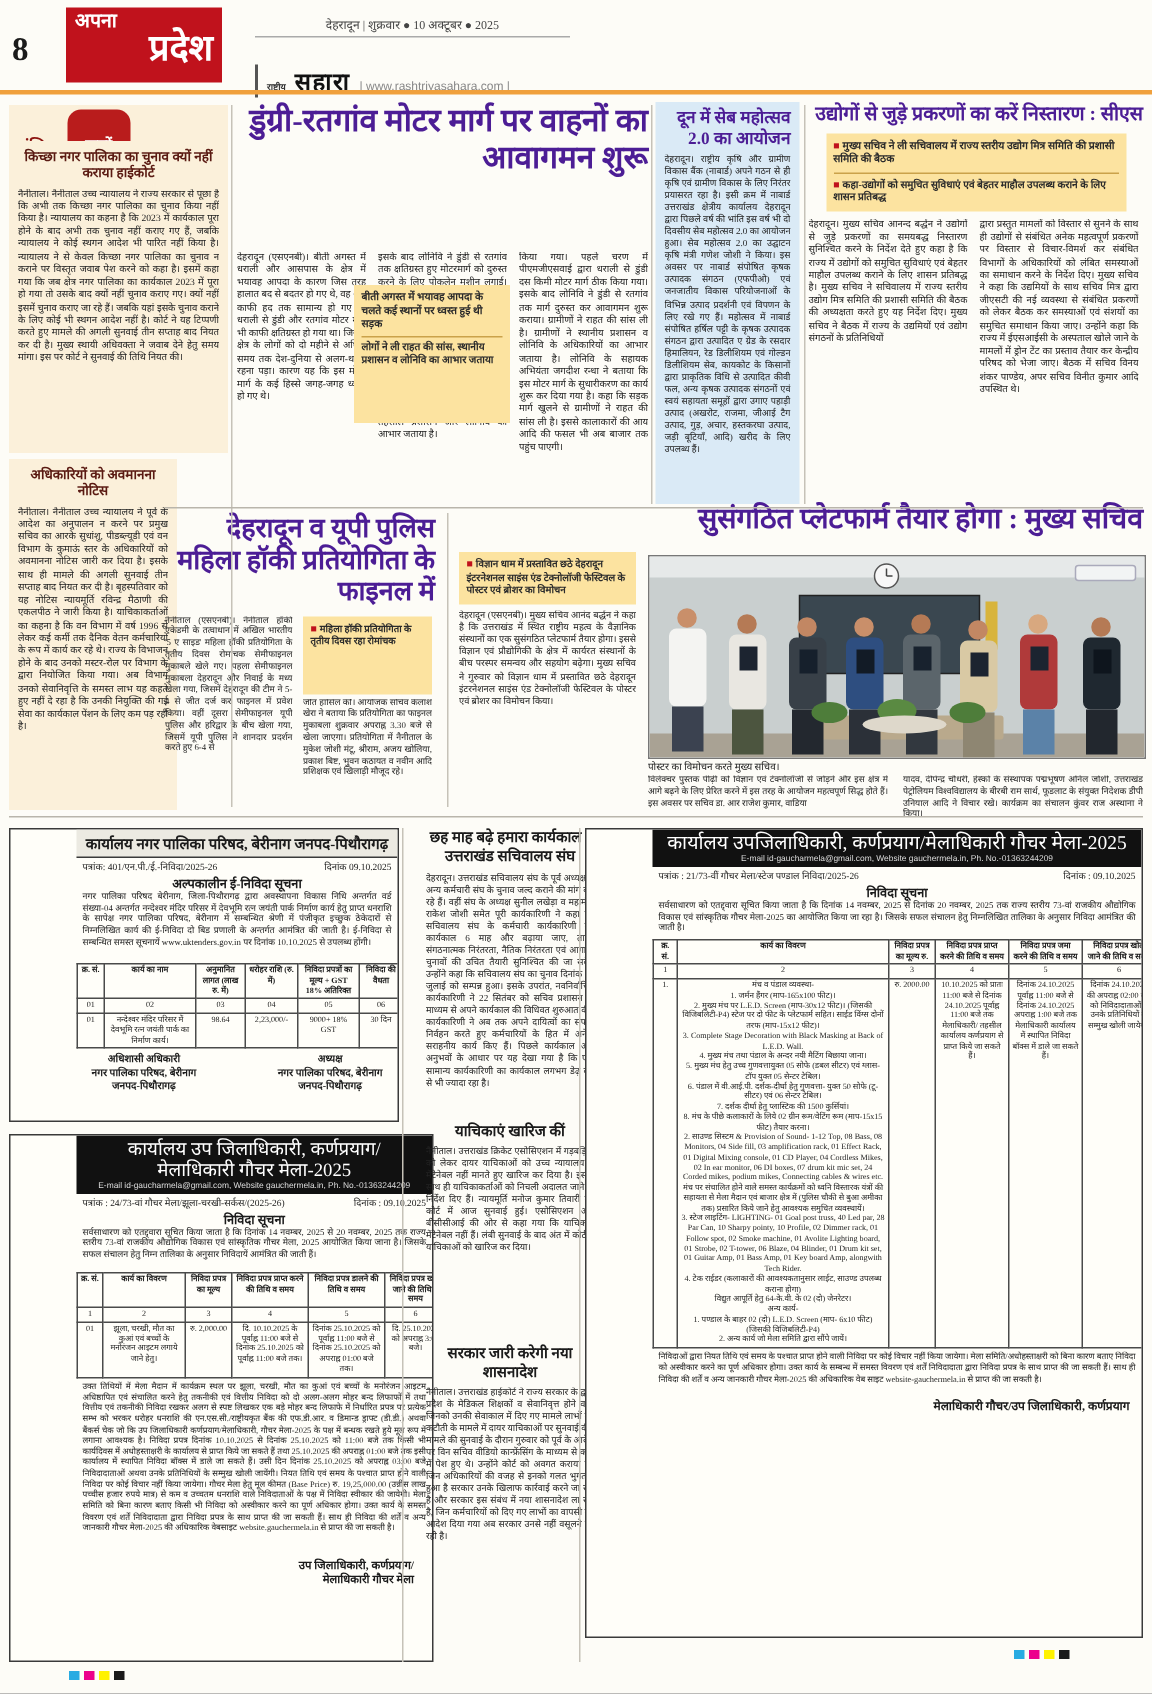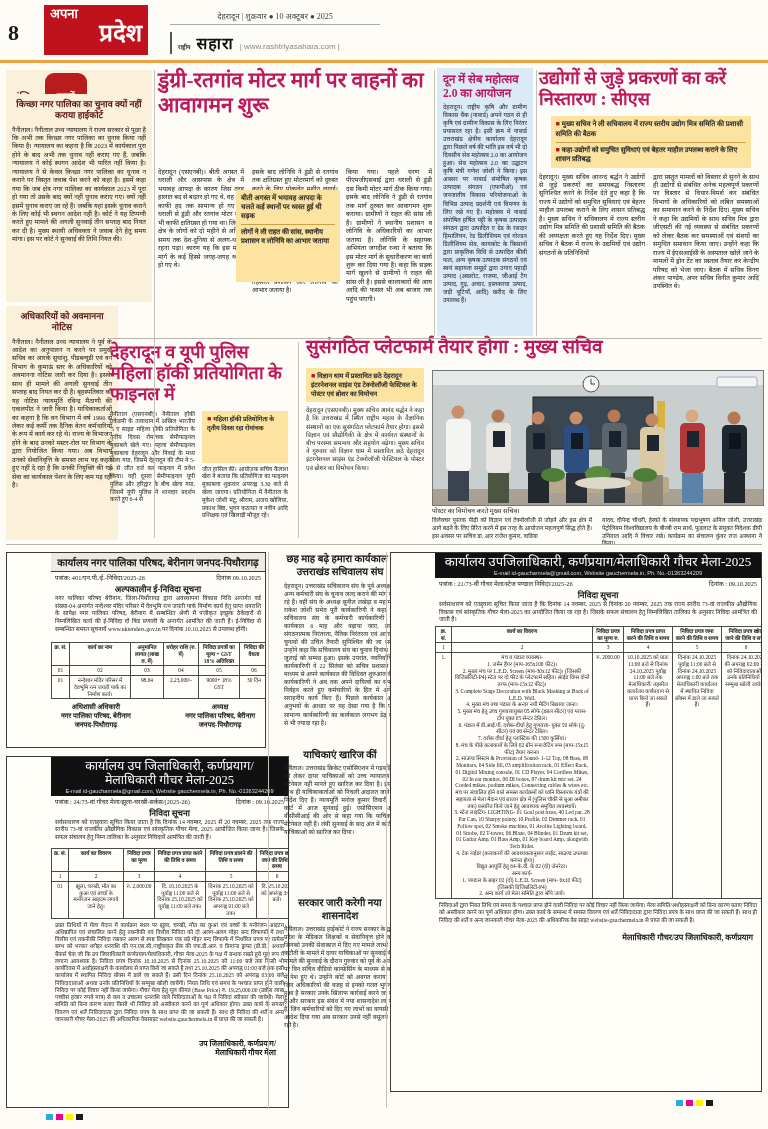--- a/index.html
+++ b/index.html
@@ -5,27 +5,27 @@
   html,body{margin:0;padding:0;background:#888;}
   .page{position:relative;width:768px;height:1129px;background:#fdfcf7;overflow:hidden;
         font-family:"Liberation Serif","DejaVu Serif",serif;color:#1b1b1b;}
   .abs{position:absolute;}
   
   .pageno{font-size:22px;font-weight:bold;}
   .secbox{background:#c0121c;color:#fff;width:104px;height:50px;padding:2px 6px;box-sizing:border-box;}
   .sec1{font-size:13px;font-weight:bold;line-height:1.1;}
   .sec2{font-size:24px;font-weight:bold;text-align:right;line-height:1.0;}
   .dateline{font-size:8px;color:#444;text-align:center;border-bottom:1px solid #aaa;padding-bottom:3px;width:210px;}
-  .brandrow{display:flex;align-items:baseline;gap:6px;margin-top:7px;border-left:2px solid #555;padding-left:6px;}
+  .brandrow{display:flex;align-items:baseline;gap:6px;margin-top:18px;border-left:2px solid #555;padding-left:6px;}
   .brand-small{font-size:6px;font-weight:bold;color:#333;}
   .brand{font-size:16px;font-weight:bold;letter-spacing:1px;color:#111;}
   .site{font-size:8px;color:#888;font-family:"Liberation Sans",sans-serif;}
   .orangerule{position:absolute;left:0;top:60px;width:768px;height:3px;background:#f0a03c;}
   
-  .headline{font-weight:bold;color:#be185d;text-align:left;line-height:1.18;}
+  .headline{font-weight:bold;color:#4c1d95;text-align:right;line-height:1.18;}
   .bodytxt{font-size:6.4px;line-height:1.32;text-align:justify;color:#222;overflow:hidden;}
   .vr{position:absolute;width:1px;background:#c6c2b8;}
   .hr{position:absolute;height:1px;background:#b9b5ab;}
   
   .briefhead{display:flex;align-items:center;gap:5px;background:#fbf0da;padding:3px 6px;}
   .brieflbl{color:#8c1410;font-weight:bold;font-size:11px;}
   .briefpill{background:#b91c1c;color:#fff;font-weight:bold;font-size:10px;padding:16px 12px;border-radius:9px;}
   .briefblock{background:#fbf0da;padding:5px 6px;box-sizing:border-box;overflow:hidden;}
   .brieftitle{font-weight:bold;font-size:9px;color:#5a1a12;text-align:center;line-height:1.25;margin-bottom:4px;}
   
@@ -103,21 +103,21 @@
       <div class="b2">लोगों ने ली राहत की सांस, स्थानीय प्रशासन व लोनिवि का आभार जताया</div>
     </div>
   </div>
 
   <div class="abs applecol" style="left:437px;top:68px;width:96px;height:268px;">
     <div class="headline" style="font-size:11.5px;margin-bottom:3px;">दून में सेब महोत्सव 2.0 का आयोजन</div>
     <div class="bodytxt" style="height:218px;font-size:6.1px;">देहरादून। राष्ट्रीय कृषि और ग्रामीण विकास बैंक (नाबार्ड) अपने गठन से ही कृषि एवं ग्रामीण विकास के लिए निरंतर प्रयासरत रहा है। इसी क्रम में नाबार्ड उत्तराखंड क्षेत्रीय कार्यालय देहरादून द्वारा पिछले वर्ष की भांति इस वर्ष भी दो दिवसीय सेब महोत्सव 2.0 का आयोजन हुआ। सेब महोत्सव 2.0 का उद्घाटन कृषि मंत्री गणेश जोशी ने किया। इस अवसर पर नाबार्ड संपोषित कृषक उत्पादक संगठन (एफपीओ) एवं जनजातीय विकास परियोजनाओं के विभिन्न उत्पाद प्रदर्शनी एवं विपणन के लिए रखे गए हैं। महोत्सव में नाबार्ड संपोषित हर्षिल पट्टी के कृषक उत्पादक संगठन द्वारा उत्पादित ए ग्रेड के रसदार हिमालियन, रेड डिलीशियम एवं गोल्डन डिलीशियम सेब, कायकोट के किसानों द्वारा प्राकृतिक विधि से उत्पादित कीवी फल, अन्य कृषक उत्पादक संगठनों एवं स्वयं सहायता समूहों द्वारा उगाए पहाड़ी उत्पाद (अखरोट, राजमा, जीआई टैग उत्पाद, गुड़, अचार, हस्तकरघा उत्पाद, जड़ी बूटियाँ, आदि) खरीद के लिए उपलब्ध हैं।</div>
   </div>
 
   <div class="abs" style="left:539px;top:68px;width:223px;height:268px;">
-    <div class="headline" style="font-size:18px;">उद्योगों से जुड़े प्रकरणों का करें निस्तारण : सीएस</div>
+    <div class="headline" style="font-size:13px;">उद्योगों से जुड़े प्रकरणों का करें निस्तारण : सीएस</div>
     <div class="ybox" style="width:200px;margin:6px auto 5px auto;">
       <div class="b1"><span class="bull">■</span><span>मुख्य सचिव ने ली सचिवालय में राज्य स्तरीय उद्योग मित्र समिति की प्रशासी समिति की बैठक</span></div>
       <div class="b2"><span class="bull">■</span><span>कहा-उद्योगों को समुचित सुविधाएं एवं बेहतर माहौल उपलब्ध कराने के लिए शासन प्रतिबद्ध</span></div>
     </div>
     <div style="position:relative;height:150px;">
       <div class="abs bodytxt" style="left:0;top:0;width:106px;height:150px;">देहरादून। मुख्य सचिव आनन्द बर्द्धन ने उद्योगों से जुड़े प्रकरणों का समयबद्ध निस्तारण सुनिश्चित करने के निर्देश देते हुए कहा है कि राज्य में उद्योगों को समुचित सुविधाएं एवं बेहतर माहौल उपलब्ध कराने के लिए शासन प्रतिबद्ध है। मुख्य सचिव ने सचिवालय में राज्य स्तरीय उद्योग मित्र समिति की प्रशासी समिति की बैठक की अध्यक्षता करते हुए यह निर्देश दिए। मुख्य सचिव ने बैठक में राज्य के उद्यमियों एवं उद्योग संगठनों के प्रतिनिधियों</div>
       <div class="abs bodytxt" style="left:114px;top:0;width:106px;height:150px;">द्वारा प्रस्तुत मामलों को विस्तार से सुनने के साथ ही उद्योगों से संबंधित अनेक महत्वपूर्ण प्रकरणों पर विस्तार से विचार-विमर्श कर संबंधित विभागों के अधिकारियों को लंबित समस्याओं का समाधान करने के निर्देश दिए। मुख्य सचिव ने कहा कि उद्यमियों के साथ सचिव मित्र द्वारा जीएसटी की नई व्यवस्था से संबंधित प्रकरणों को लेकर बैठक कर समस्याओं एवं संशयों का समुचित समाधान किया जाए। उन्होंने कहा कि राज्य में ईएसआईसी के अस्पताल खोले जाने के मामलों में ड्रोन टेंट का प्रस्ताव तैयार कर केन्द्रीय परिषद को भेजा जाए। बैठक में सचिव विनय शंकर पाण्डेय, अपर सचिव विनीत कुमार आदि उपस्थित थे।</div>
     </div>
   </div>
 

